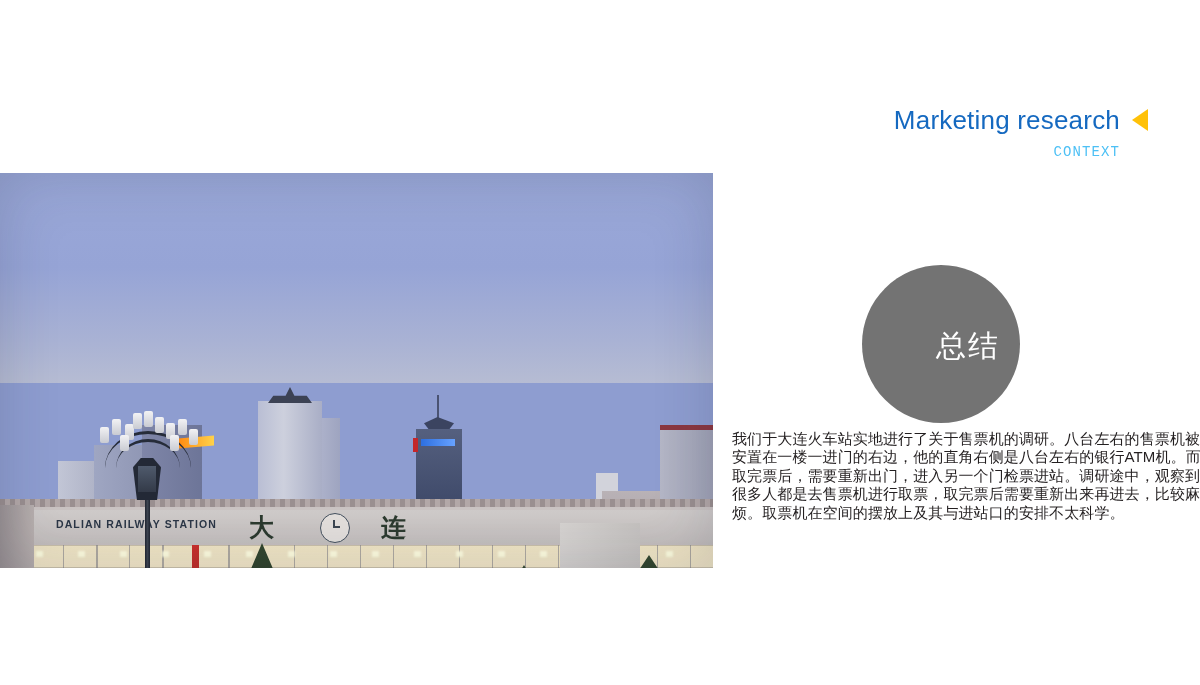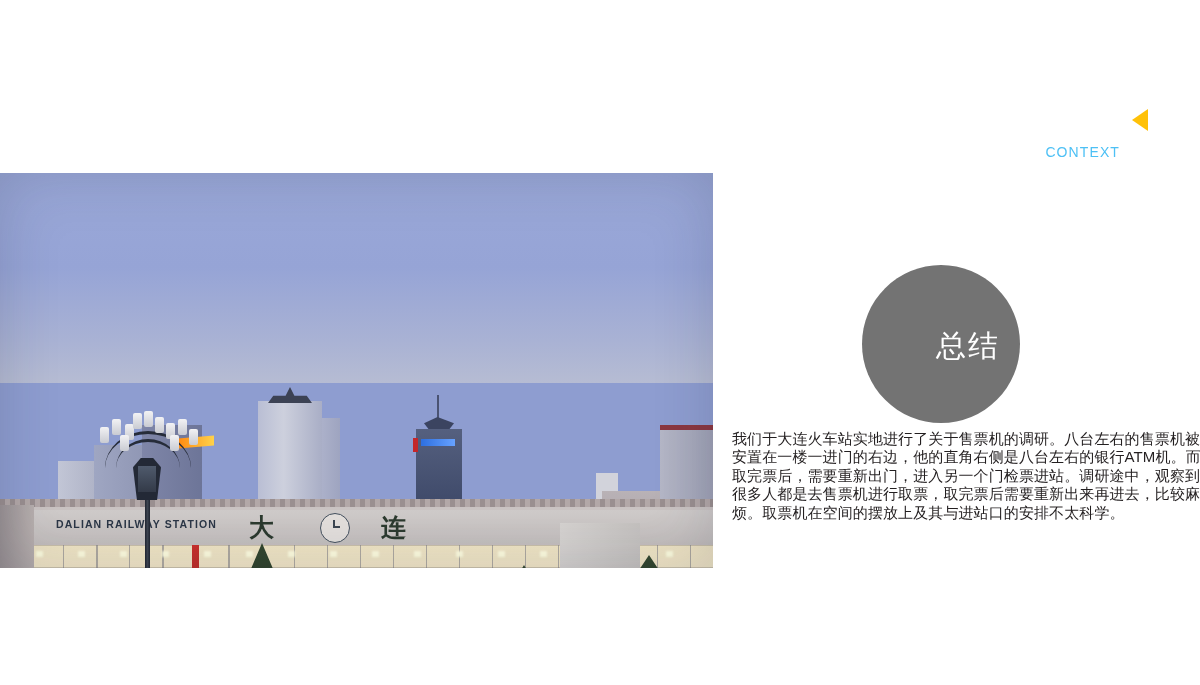--- a/index.html
+++ b/index.html
@@ -46,20 +46,21 @@
     flex: 0 0 auto;
     margin-bottom: 1px;
   }
   #header-subtitle {
     color: #4dc0f5;
     font-size: 14px;
     letter-spacing: 1.1px;
     margin-top: 8px;
     margin-right: 28px;
     white-space: nowrap;
+    font-family: Liberation Mono, monospace;
   }
 
   
   #summary-badge {
     position: absolute;
     left: 862px;
     top: 265px;
     width: 158px;
     height: 158px;
     border-radius: 50%;
@@ -303,20 +304,21 @@
     left: 0; top: 0; width: 713px; height: 395px;
     box-shadow: inset 0 0 60px rgba(30,34,58,.18);
     pointer-events: none;
   }
 </style>
 </head>
 <body>
 
 <div id="slide-header">
   <div id="header-title-row">
+    <span id="header-title">Marketing research</span>
     <span id="header-marker"></span>
   </div>
   <div id="header-subtitle">CONTEXT</div>
 </div>
 
 <div id="summary-badge">
   <span id="summary-badge-label">总结</span>
 </div>
 
 <div id="body-copy">我们于大连火车站实地进行了关于售票机的调研。八台左右的售票机被安置在一楼一进门的右边，他的直角右侧是八台左右的银行ATM机。而取完票后，需要重新出门，进入另一个门检票进站。调研途中，观察到很多人都是去售票机进行取票，取完票后需要重新出来再进去，比较麻烦。取票机在空间的摆放上及其与进站口的安排不太科学。</div>

